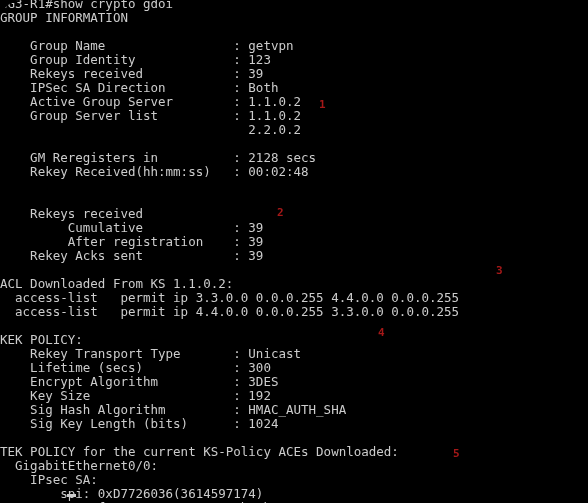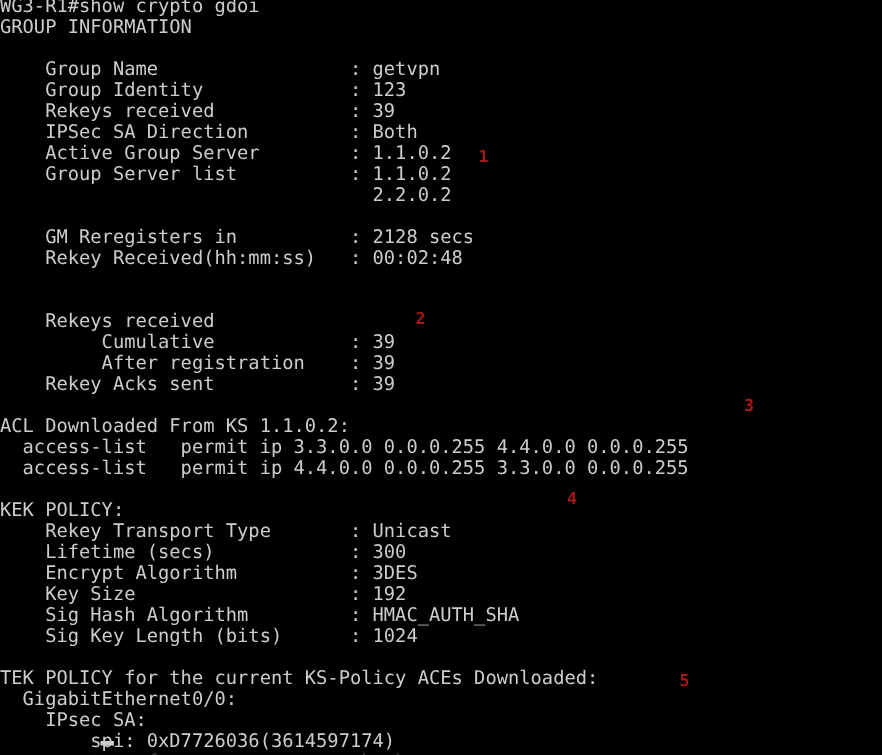--- a/index.html
+++ b/index.html
@@ -52,21 +52,21 @@
     white-space: pre;
   }
   #cursor {
     position: absolute;
     background: #cccccc;
   }
 </style>
 </head>
 <body>
 
-<div id="terminal" style="background: rgb(0, 0, 0);">
+<div id="terminal" style="background: rgb(0, 0, 0); border-radius: 22px;">
 
   <div id="screen-lines" style="color: rgb(204, 204, 204);"><div class="line">WG3-R1#show crypto gdoi</div><div class="line">GROUP INFORMATION</div><div class="line blank"> </div><div class="line">    Group Name                 : getvpn</div><div class="line">    Group Identity             : 123</div><div class="line">    Rekeys received            : 39</div><div class="line">    IPSec SA Direction         : Both</div><div class="line">    Active Group Server        : 1.1.0.2</div><div class="line">    Group Server list          : 1.1.0.2</div><div class="line">                                 2.2.0.2</div><div class="line blank"> </div><div class="line">    GM Reregisters in          : 2128 secs</div><div class="line">    Rekey Received(hh:mm:ss)   : 00:02:48</div><div class="line blank"> </div><div class="line blank"> </div><div class="line">    Rekeys received</div><div class="line">         Cumulative            : 39</div><div class="line">         After registration    : 39</div><div class="line">    Rekey Acks sent            : 39</div><div class="line blank"> </div><div class="line">ACL Downloaded From KS 1.1.0.2:</div><div class="line">  access-list   permit ip 3.3.0.0 0.0.0.255 4.4.0.0 0.0.0.255</div><div class="line">  access-list   permit ip 4.4.0.0 0.0.0.255 3.3.0.0 0.0.0.255</div><div class="line blank"> </div><div class="line">KEK POLICY:</div><div class="line">    Rekey Transport Type       : Unicast</div><div class="line">    Lifetime (secs)            : 300</div><div class="line">    Encrypt Algorithm          : 3DES</div><div class="line">    Key Size                   : 192</div><div class="line">    Sig Hash Algorithm         : HMAC_AUTH_SHA</div><div class="line">    Sig Key Length (bits)      : 1024</div><div class="line blank"> </div><div class="line">TEK POLICY for the current KS-Policy ACEs Downloaded:</div><div class="line">  GigabitEthernet0/0:</div><div class="line">    IPsec SA:</div><div class="line">        spi: 0xD7726036(3614597174)</div><div class="line">        transform: esp-aes esp-sha-hmac</div></div>
 
   <div id="markers">
       <div class="marker" style="left: 319px; top: 99px;">1</div>
       <div class="marker" style="left: 277px; top: 207px;">2</div>
       <div class="marker" style="left: 496px; top: 265px;">3</div>
       <div class="marker" style="left: 378px; top: 327px;">4</div>
       <div class="marker" style="left: 453px; top: 448px;">5</div>
     </div>

